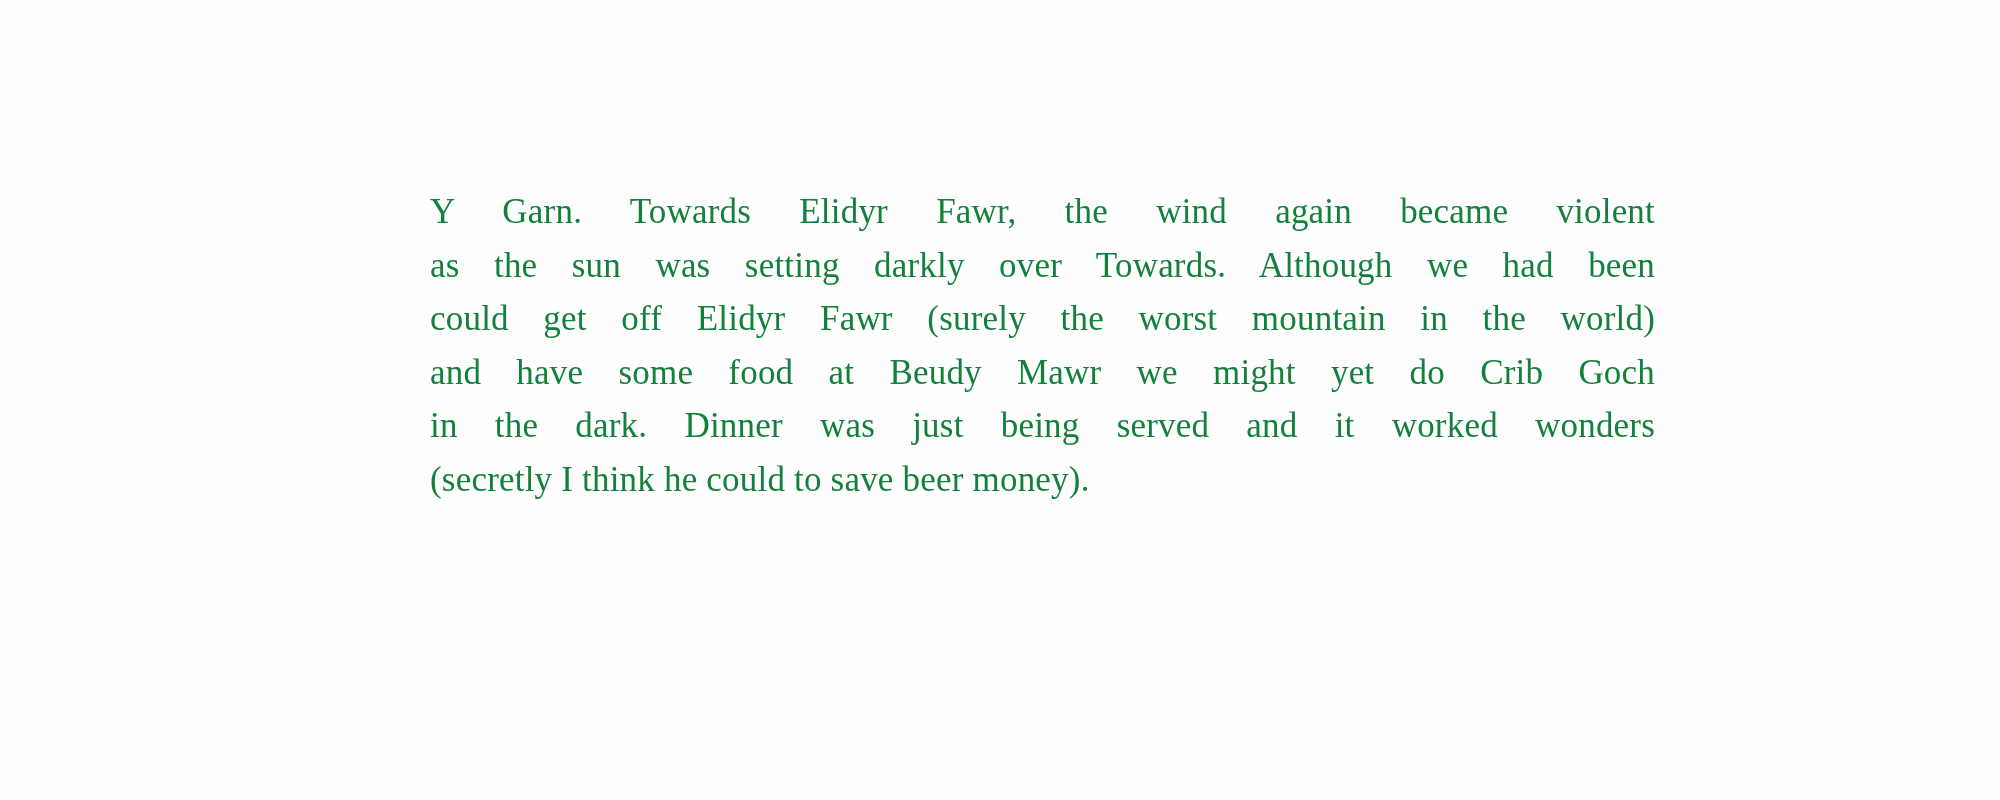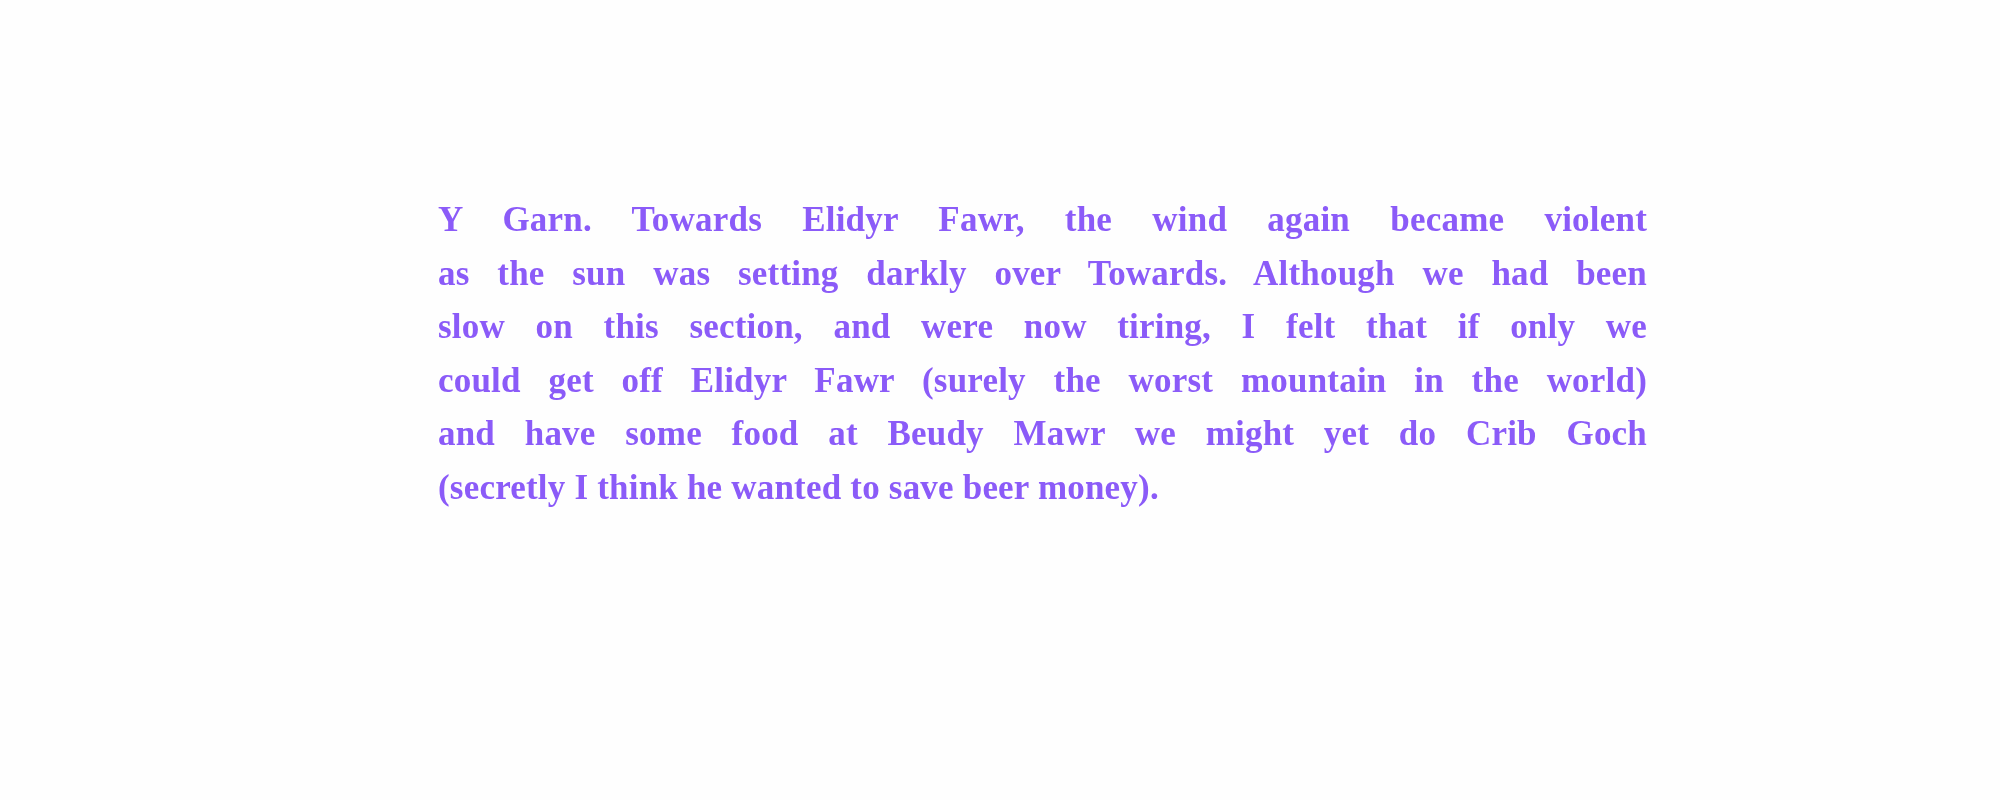--- a/index.html
+++ b/index.html
@@ -20,28 +20,28 @@
     height: 800px;
     background: #fefefe;
   }
   .text-block {
     position: absolute;
     left: 430px;
     top: 185px;
     width: 1225px;
   }
   .para {
-    margin: 8px;
+    margin: 0;
     font-family: "Liberation Serif", serif;
     font-size: 35px;
     line-height: 53.5px;
     text-align: justify;
     letter-spacing: 0.2px;
-    font-weight: 700;
-    color: #8b5cf6;
+    font-weight: 400;
+    color: #15803d;
   }
   .para .line {
     display: block;
     text-align: justify;
     text-align-last: justify;
     white-space: nowrap;
   }
   .para .line.last {
     text-align-last: left;
   }
@@ -51,19 +51,19 @@
   }
 </style>
 </head>
 <body>
 
 <div class="page">
   <div class="text-block">
     <p class="para">
       <span class="line">Y Garn. Towards Elidyr Fawr, the wind again became violent</span>
       <span class="line">as the sun was setting darkly over Towards. Although we had been</span>
-      <span class="line">slow on this section, and were now tiring, I felt that if only we</span>
       <span class="line">could get off Elidyr Fawr (surely the worst mountain in the world)</span>
       <span class="line">and have some food at Beudy Mawr we might yet do Crib Goch</span>
-      <span class="line last">(secretly I think he wanted to save beer money).</span>
+      <span class="line">in the dark. Dinner was just being served and it worked wonders</span>
+      <span class="line last">(secretly I think he could to save beer money).</span>
     </p>
   </div>
 </div>
 
 </body></html>

